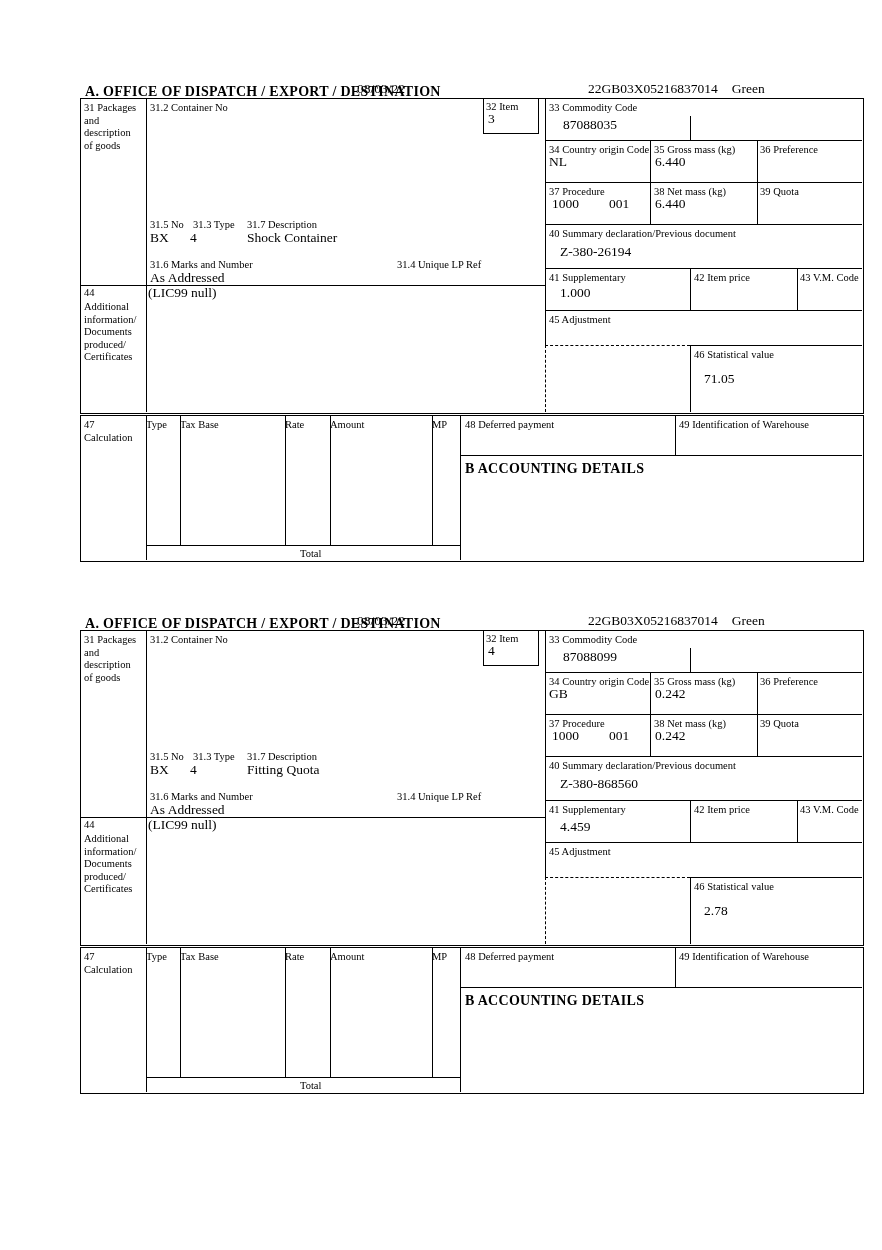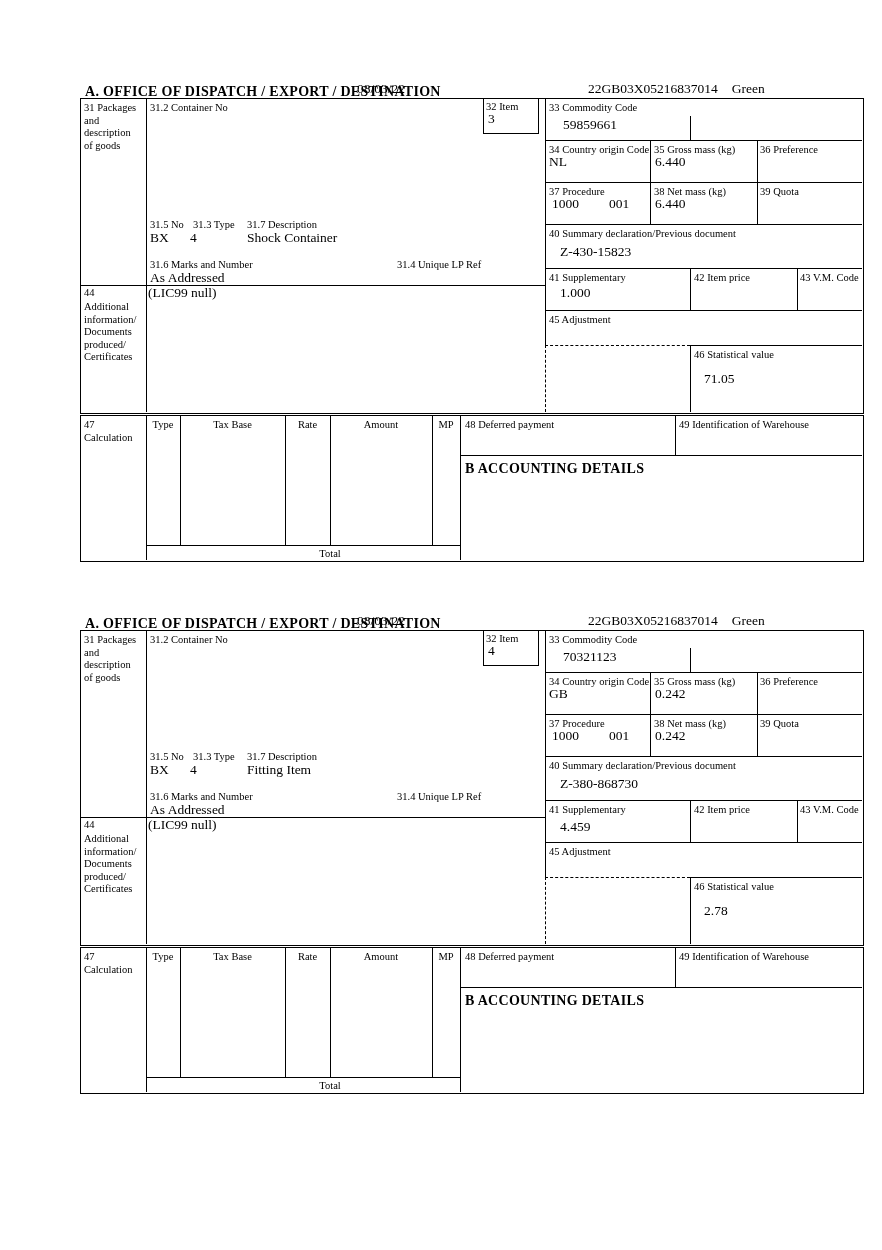--- a/index.html
+++ b/index.html
@@ -9,21 +9,21 @@
   }
   .section{position:absolute;left:0;width:882px;height:478px;}
   .rect{position:absolute;border:1px solid #000;}
   .hline{position:absolute;border-top:1px solid #000;height:0;}
   .vline{position:absolute;border-left:1px solid #000;width:0;}
   .hdash{border-top-style:dashed;}
   .vdash{border-left-style:dashed;}
   .lbl{position:absolute;font-size:10.5px;line-height:1.2;}
   .val{position:absolute;font-size:13.5px;line-height:1.1;white-space:nowrap;}
   .hdr{position:absolute;font-size:14px;font-weight:bold;letter-spacing:.3px;white-space:nowrap;}
-  .ctr{text-align:center;}
+  .ctr{}
 </style>
 </head>
 <body>
 
 <div id="sections-root">
   <div class="section" style="top: 82px;">
 
     <div class="hdr" style="left:85px;top:2px">A.  OFFICE OF DISPATCH / EXPORT / DESTINATION</div>
     <div class="val" style="left:357px;top:0px">08/03/22</div>
     <div class="val" style="left:588px;top:0px"><span>22GB03X05216837014</span><span style="margin-left:14px">Green</span></div>
@@ -88,29 +88,29 @@
     <div class="lbl ctr" style="left:180px;top:337px;width:105px">Tax Base</div>
     <div class="lbl ctr" style="left:285px;top:337px;width:45px">Rate</div>
     <div class="lbl ctr" style="left:330px;top:337px;width:102px">Amount</div>
     <div class="lbl ctr" style="left:432px;top:337px;width:28px">MP</div>
     <div class="lbl ctr" style="left:300px;top:466px;width:60px">Total</div>
     <div class="lbl" style="left:465px;top:337px">48 Deferred payment</div>
     <div class="lbl" style="left:679px;top:337px">49 Identification of Warehouse</div>
     <div class="hdr" style="left:465px;top:379px">B ACCOUNTING DETAILS</div>
 
     <div class="val" style="left:488px;top:30px">3</div>
-    <div class="val" style="left:563px;top:36px">59859661</div>
+    <div class="val" style="left:563px;top:36px">87088035</div>
     <div class="val" style="left:549px;top:73px">NL</div>
     <div class="val" style="left:655px;top:73px">6.440</div>
     <div class="val" style="left:552px;top:115px"><span>1000</span><span style="margin-left:30px">001</span></div>
     <div class="val" style="left:655px;top:115px">6.440</div>
     <div class="val" style="left:150px;top:149px">BX</div>
     <div class="val" style="left:190px;top:149px">4</div>
     <div class="val" style="left:247px;top:149px">Shock Container</div>
-    <div class="val" style="left:560px;top:163px">Z-430-15823</div>
+    <div class="val" style="left:560px;top:163px">Z-380-26194</div>
     <div class="val" style="left:150px;top:189px">As Addressed</div>
     <div class="val" style="left:560px;top:204px">1.000</div>
     <div class="val" style="left:148px;top:204px">(LIC99 null)</div>
     <div class="val" style="left:704px;top:290px">71.05</div>
 
   </div>
 
   <div class="section" style="top: 614px;">
 
     <div class="hdr" style="left:85px;top:2px">A.  OFFICE OF DISPATCH / EXPORT / DESTINATION</div>
@@ -177,28 +177,28 @@
     <div class="lbl ctr" style="left:180px;top:337px;width:105px">Tax Base</div>
     <div class="lbl ctr" style="left:285px;top:337px;width:45px">Rate</div>
     <div class="lbl ctr" style="left:330px;top:337px;width:102px">Amount</div>
     <div class="lbl ctr" style="left:432px;top:337px;width:28px">MP</div>
     <div class="lbl ctr" style="left:300px;top:466px;width:60px">Total</div>
     <div class="lbl" style="left:465px;top:337px">48 Deferred payment</div>
     <div class="lbl" style="left:679px;top:337px">49 Identification of Warehouse</div>
     <div class="hdr" style="left:465px;top:379px">B ACCOUNTING DETAILS</div>
 
     <div class="val" style="left:488px;top:30px">4</div>
-    <div class="val" style="left:563px;top:36px">70321123</div>
+    <div class="val" style="left:563px;top:36px">87088099</div>
     <div class="val" style="left:549px;top:73px">GB</div>
     <div class="val" style="left:655px;top:73px">0.242</div>
     <div class="val" style="left:552px;top:115px"><span>1000</span><span style="margin-left:30px">001</span></div>
     <div class="val" style="left:655px;top:115px">0.242</div>
     <div class="val" style="left:150px;top:149px">BX</div>
     <div class="val" style="left:190px;top:149px">4</div>
-    <div class="val" style="left:247px;top:149px">Fitting Item</div>
-    <div class="val" style="left:560px;top:163px">Z-380-868730</div>
+    <div class="val" style="left:247px;top:149px">Fitting Quota</div>
+    <div class="val" style="left:560px;top:163px">Z-380-868560</div>
     <div class="val" style="left:150px;top:189px">As Addressed</div>
     <div class="val" style="left:560px;top:206px">4.459</div>
     <div class="val" style="left:148px;top:204px">(LIC99 null)</div>
     <div class="val" style="left:704px;top:290px">2.78</div>
 
   </div>
 </div>
 
 </body></html>

